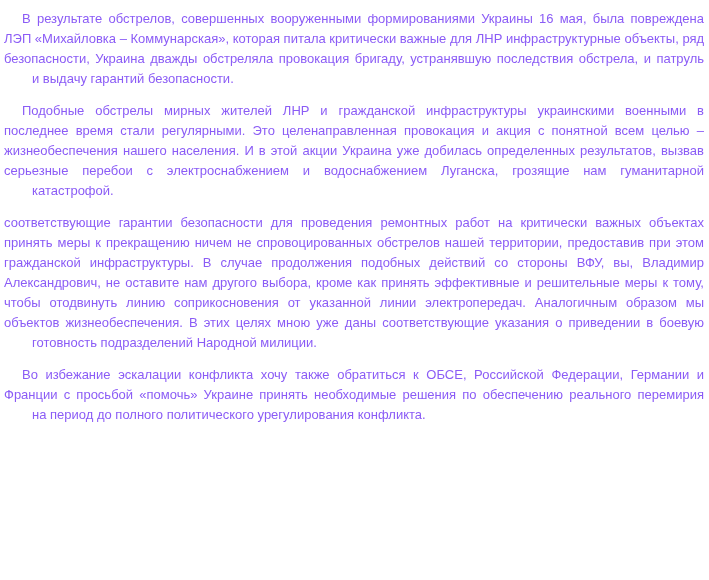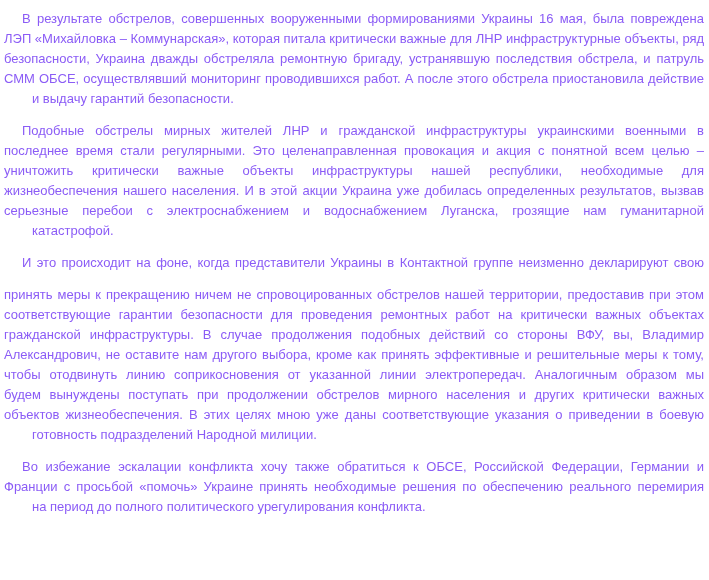--- a/index.html
+++ b/index.html
@@ -40,42 +40,38 @@
   }
 </style>
 </head>
 <body>
 
 <div class="document">
   <div style="color: #8b5cf6;">
       <div class="paragraph">
         <div class="line line-first">В результате обстрелов, совершенных вооруженными формированиями Украины 16 мая, была повреждена</div>
         <div class="line">ЛЭП «Михайловка – Коммунарская», которая питала критически важные для ЛНР инфраструктурные объекты, ряд</div>
-        <div class="line">безопасности, Украина дважды обстреляла ремонтную бригаду, устранявшую последствия обстрела, и патруль</div>
-        <div class="line">СММ ОБСЕ, осуществлявший мониторинг проводившихся работ. А после этого обстрела приостановила действие</div>
+        <div class="line">безопасности, Украина дважды обстреляла провокация бригаду, устранявшую последствия обстрела, и патруль</div>
         <div class="line line-last">и выдачу гарантий безопасности.</div>
       </div>
       <div class="paragraph">
         <div class="line line-first">Подобные обстрелы мирных жителей ЛНР и гражданской инфраструктуры украинскими военными в</div>
         <div class="line">последнее время стали регулярными. Это целенаправленная провокация и акция с понятной всем целью –</div>
-        <div class="line">уничтожить критически важные объекты инфраструктуры нашей республики, необходимые для</div>
         <div class="line">жизнеобеспечения нашего населения. И в этой акции Украина уже добилась определенных результатов, вызвав</div>
         <div class="line">серьезные перебои с электроснабжением и водоснабжением Луганска, грозящие нам гуманитарной</div>
         <div class="line line-last">катастрофой.</div>
       </div>
       <div class="paragraph">
-        <div class="line line-first">И это происходит на фоне, когда представители Украины в Контактной группе неизменно декларируют свою</div>
       </div>
       <div class="paragraph">
+        <div class="line">соответствующие гарантии безопасности для проведения ремонтных работ на критически важных объектах</div>
         <div class="line">принять меры к прекращению ничем не спровоцированных обстрелов нашей территории, предоставив при этом</div>
-        <div class="line">соответствующие гарантии безопасности для проведения ремонтных работ на критически важных объектах</div>
         <div class="line">гражданской инфраструктуры. В случае продолжения подобных действий со стороны ВФУ, вы, Владимир</div>
         <div class="line">Александрович, не оставите нам другого выбора, кроме как принять эффективные и решительные меры к тому,</div>
         <div class="line">чтобы отодвинуть линию соприкосновения от указанной линии электропередач. Аналогичным образом мы</div>
-        <div class="line">будем вынуждены поступать при продолжении обстрелов мирного населения и других критически важных</div>
         <div class="line">объектов жизнеобеспечения. В этих целях мною уже даны соответствующие указания о приведении в боевую</div>
         <div class="line line-last">готовность подразделений Народной милиции.</div>
       </div>
       <div class="paragraph">
         <div class="line line-first">Во избежание эскалации конфликта хочу также обратиться к ОБСЕ, Российской Федерации, Германии и</div>
         <div class="line">Франции с просьбой «помочь» Украине принять необходимые решения по обеспечению реального перемирия</div>
         <div class="line line-last">на период до полного политического урегулирования конфликта.</div>
       </div>
     </div>
 </div>

